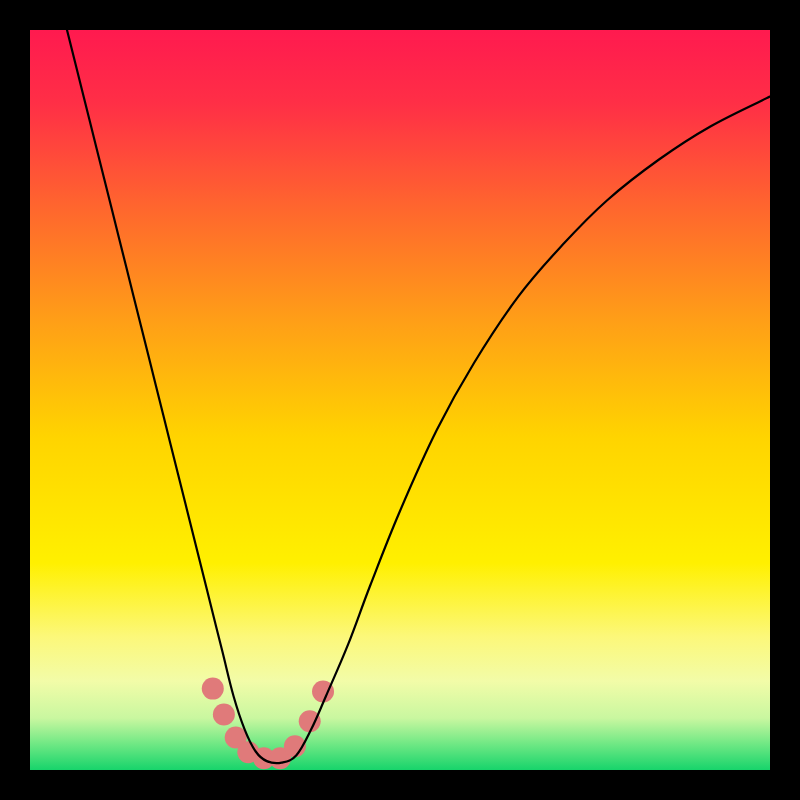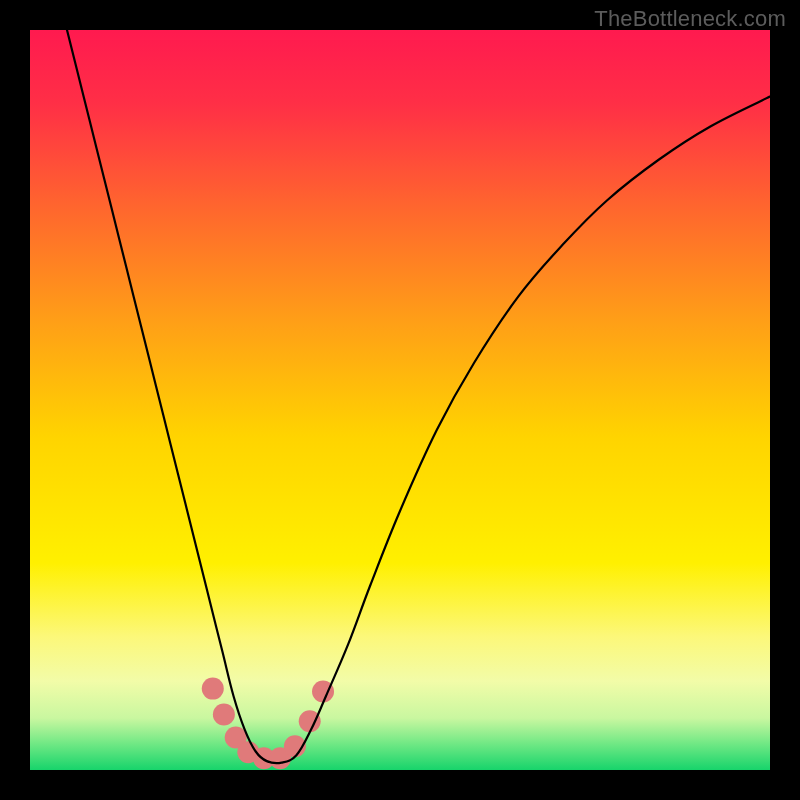--- a/index.html
+++ b/index.html
@@ -80,14 +80,13 @@
           <circle cx="233.84" cy="728.16" r="11" fill="#e07a7a"></circle>
           <circle cx="250.11999999999998" cy="728.16" r="11" fill="#e07a7a"></circle>
           <circle cx="264.92" cy="716.32" r="11" fill="#e07a7a"></circle>
           <circle cx="279.71999999999997" cy="691.16" r="11" fill="#e07a7a"></circle>
           <circle cx="293.04" cy="661.56" r="11" fill="#e07a7a"></circle>
         </g>
       <path id="curve-path" fill="none" stroke="#000000" stroke-width="2.2" stroke-linecap="round" d="M 37 0 C 39.664 10.655999999999988, 46.47200000000001 37.887999999999934, 51.800000000000004 59.19999999999993 C 57.128 80.51199999999993, 61.27199999999999 97.08799999999997, 66.6 118.39999999999998 C 71.928 139.712, 76.072 156.28800000000004, 81.4 177.60000000000002 C 86.72800000000001 198.912, 90.872 215.48799999999997, 96.2 236.79999999999995 C 101.528 258.11199999999997, 105.672 274.688, 111 296 C 116.328 317.312, 120.47200000000001 333.888, 125.80000000000001 355.2 C 131.12800000000001 376.512, 135.272 393.08799999999997, 140.6 414.4 C 145.928 435.712, 150.072 452.288, 155.4 473.6 C 160.728 494.91200000000003, 165.538 514.1519999999999, 170.20000000000002 532.8 C 174.86200000000002 551.448, 177.30399999999997 561.216, 181.29999999999998 577.2 C 185.296 593.1840000000001, 188.404 605.616, 192.4 621.6 C 196.39600000000002 637.5840000000001, 199.50400000000002 652.014, 203.50000000000003 666 C 207.49600000000004 679.986, 210.604 689.31, 214.6 699.3 C 218.59599999999998 709.29, 221.70399999999998 715.7724, 225.7 721.5 C 229.696 727.2276, 232.138 729.122, 236.8 731.12 C 241.46200000000002 733.118, 246.27200000000002 733.6656, 251.60000000000002 732.6 C 256.928 731.5344, 261.072 731.1940000000001, 266.4 725.2 C 271.72799999999995 719.206, 275.87199999999996 709.956, 281.2 699.3 C 286.528 688.6439999999999, 289.34 681.318, 296 666 C 302.66 650.682, 310.20799999999997 634.1800000000001, 318.2 614.2 C 326.192 594.22, 331.076 578.976, 340.40000000000003 555 C 349.72400000000005 531.024, 358.012 508.972, 370 481 C 381.988 453.028, 393.68000000000006 426.23999999999995, 407.00000000000006 399.59999999999997 C 420.32000000000005 372.96, 429.348 356.97599999999994, 444 332.99999999999994 C 458.652 309.02399999999994, 472.41600000000005 287.712, 488.40000000000003 266.4 C 504.384 245.088, 516.8159999999999 231.91600000000003, 532.8 214.60000000000002 C 548.784 197.28400000000002, 559.884 185.51799999999994, 577.2 170.19999999999993 C 594.5160000000001 154.88199999999992, 610.352 142.82, 629 129.5 C 647.648 116.18000000000002, 660.82 107.52200000000005, 680.8000000000001 96.20000000000005 C 700.7800000000001 84.87800000000004, 729.344 71.92800000000003, 740 66.60000000000002"></path>
     </svg>
   </div>
 
-  <div class="watermark">TheBottleneck.com</div>
 </div>
 
 </body></html>

